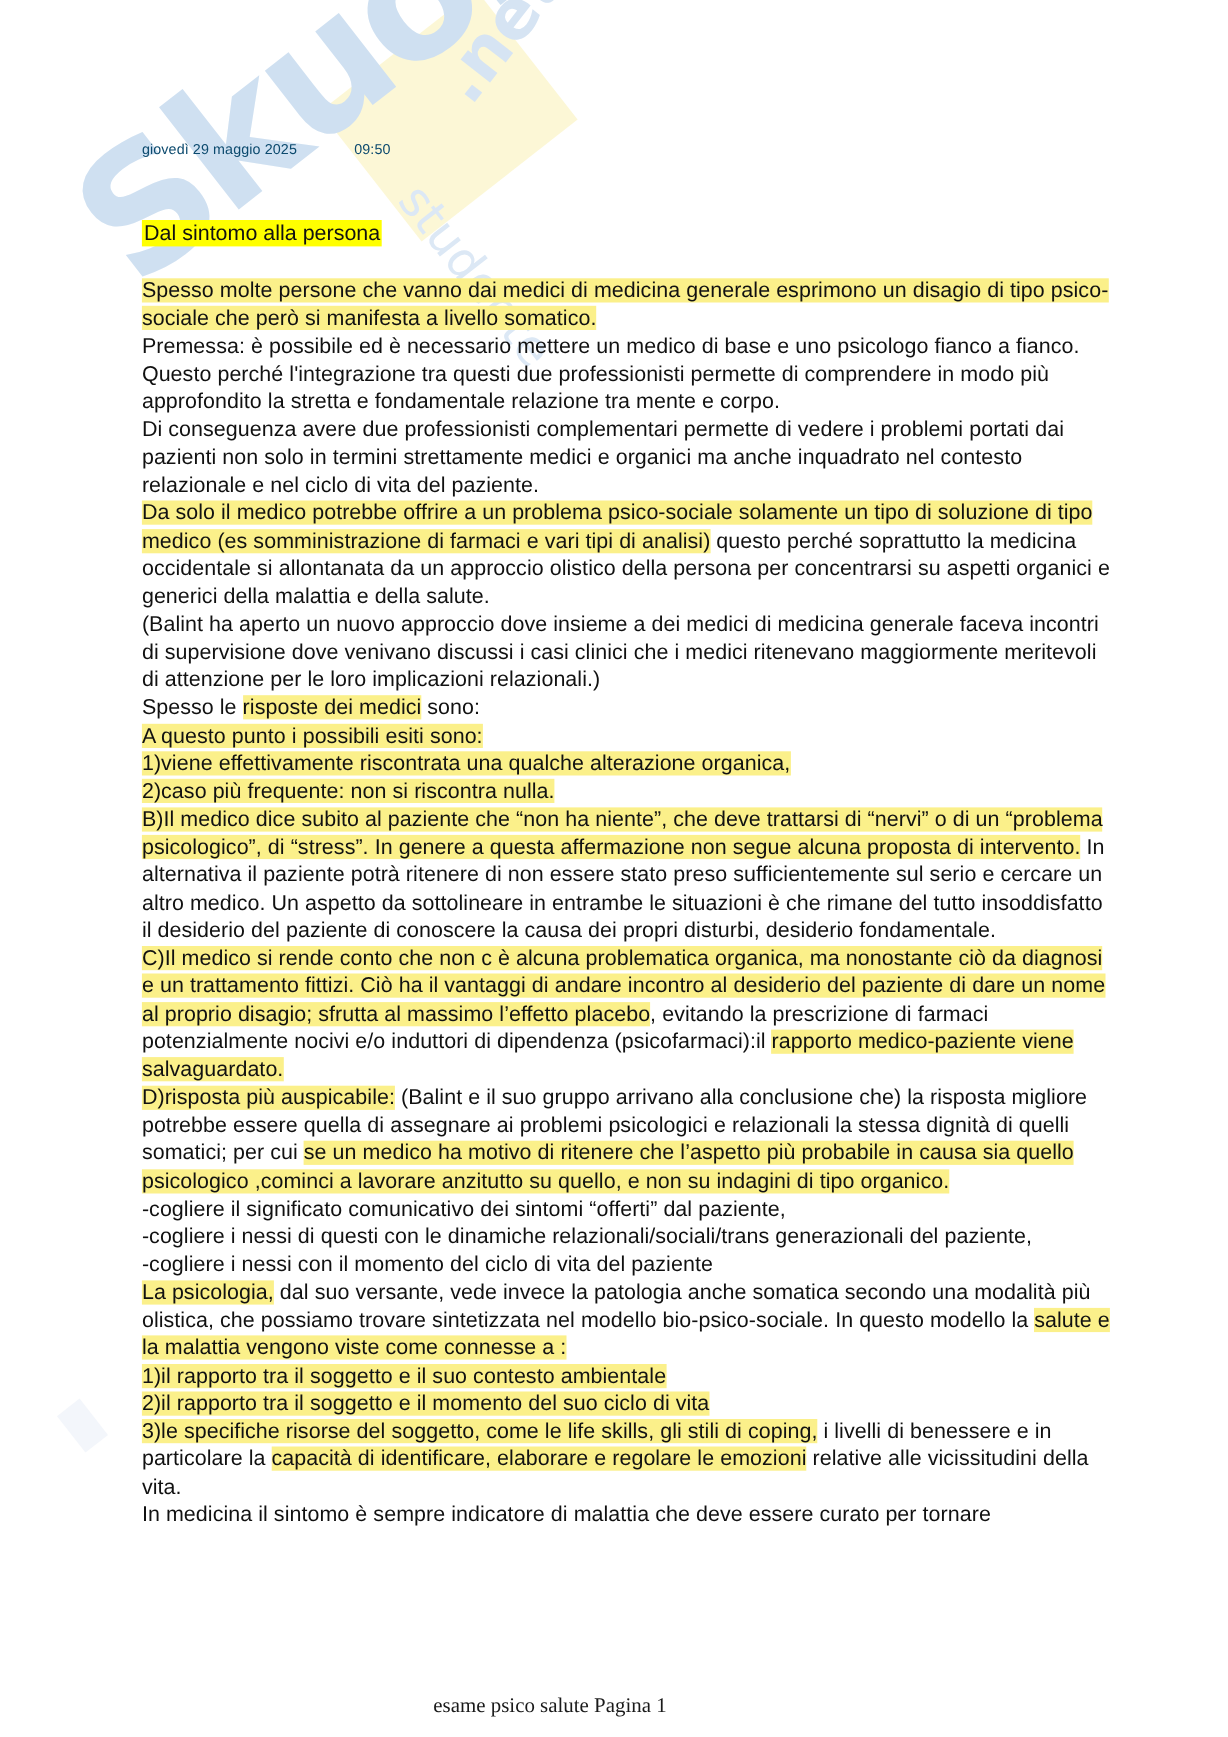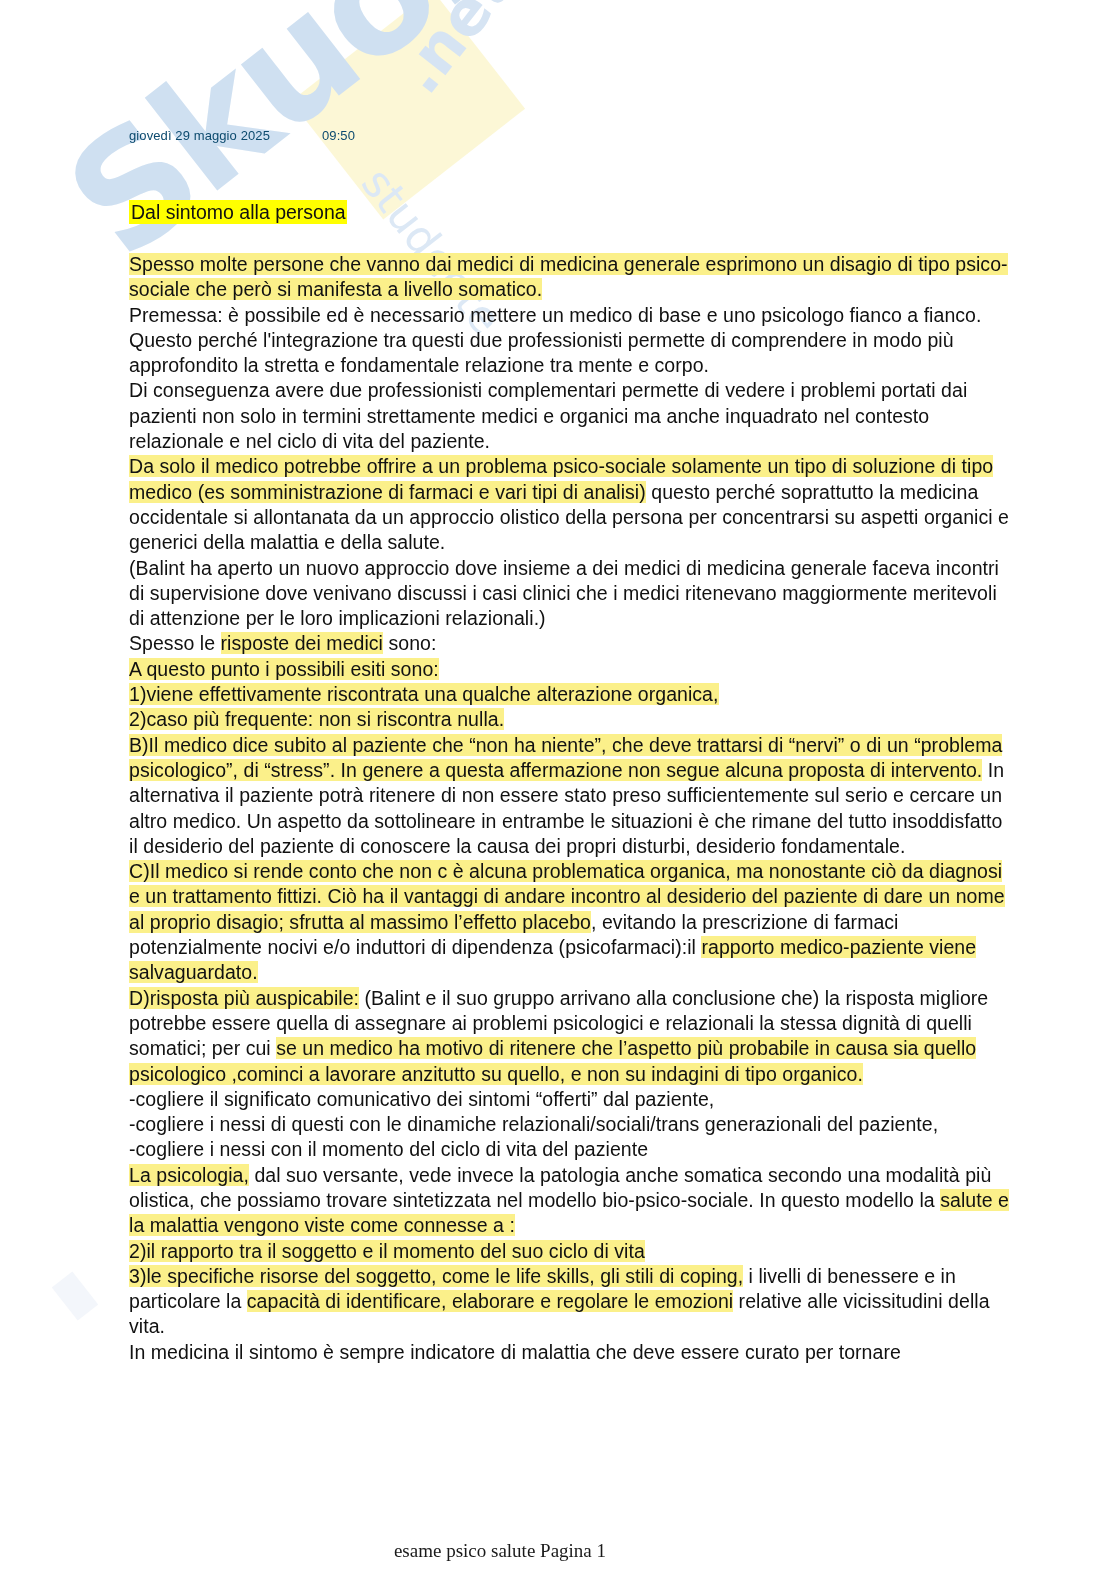--- a/index.html
+++ b/index.html
@@ -188,20 +188,21 @@
         <p><mark class="hl">A questo punto i possibili esiti sono:</mark></p>
         <p><mark class="hl">1)viene effettivamente riscontrata una qualche alterazione organica,</mark></p>
         <p><mark class="hl">2)caso più frequente: non si riscontra nulla.</mark></p>
         <p><mark class="hl">B)Il medico dice subito al paziente che “non ha niente”, che deve trattarsi di “nervi” o di un “problema psicologico”, di “stress”. In genere a questa affermazione non segue alcuna proposta di intervento.</mark><span> In alternativa il paziente potrà ritenere di non essere stato preso sufficientemente sul serio e cercare un altro medico. Un aspetto da sottolineare in entrambe le situazioni è che rimane del tutto insoddisfatto il desiderio del paziente di conoscere la causa dei propri disturbi, desiderio fondamentale.</span></p>
         <p><mark class="hl">C)Il medico si rende conto che non c è alcuna problematica organica, ma nonostante ciò da diagnosi e un trattamento fittizi. Ciò ha il vantaggi di andare incontro al desiderio del paziente di dare un nome al proprio disagio; sfrutta al massimo l’effetto placebo</mark><span>, evitando la prescrizione di farmaci potenzialmente nocivi e/o induttori di dipendenza (psicofarmaci):il </span><mark class="hl">rapporto medico-paziente viene salvaguardato.</mark></p>
         <p><mark class="hl">D)risposta più auspicabile:</mark><span> (Balint e il suo gruppo arrivano alla conclusione che) la risposta migliore potrebbe essere quella di assegnare ai problemi psicologici e relazionali la stessa dignità di quelli somatici; per cui </span><mark class="hl">se un medico ha motivo di ritenere che l’aspetto più probabile in causa sia quello psicologico ,cominci a lavorare anzitutto su quello, e non su indagini di tipo organico.</mark></p>
         <p><span>-cogliere il significato comunicativo dei sintomi “offerti” dal paziente,</span></p>
         <p><span>-cogliere i nessi di questi con le dinamiche relazionali/sociali/trans generazionali del paziente,</span></p>
         <p><span>-cogliere i nessi con il momento del ciclo di vita del paziente</span></p>
         <p><mark class="hl">La psicologia,</mark><span> dal suo versante, vede invece la patologia anche somatica secondo una modalità più olistica, che possiamo trovare sintetizzata nel modello bio-psico-sociale. In questo modello la </span><mark class="hl">salute e la malattia vengono viste come connesse a :</mark></p>
+        <p><mark class="hl">1)il rapporto tra il soggetto e il suo contesto ambientale</mark></p>
         <p><mark class="hl">2)il rapporto tra il soggetto e il momento del suo ciclo di vita</mark></p>
         <p><mark class="hl">3)le specifiche risorse del soggetto, come le life skills, gli stili di coping,</mark><span> i livelli di benessere e in particolare la </span><mark class="hl">capacità di identificare, elaborare e regolare le emozioni</mark><span> relative alle vicissitudini della vita.</span></p>
         <p><span>In medicina il sintomo è sempre indicatore di malattia che deve essere curato per tornare</span></p>
       </div>
 
     <div id="footer">esame psico salute Pagina 1</div>
 
   </div>
 </div>
 

